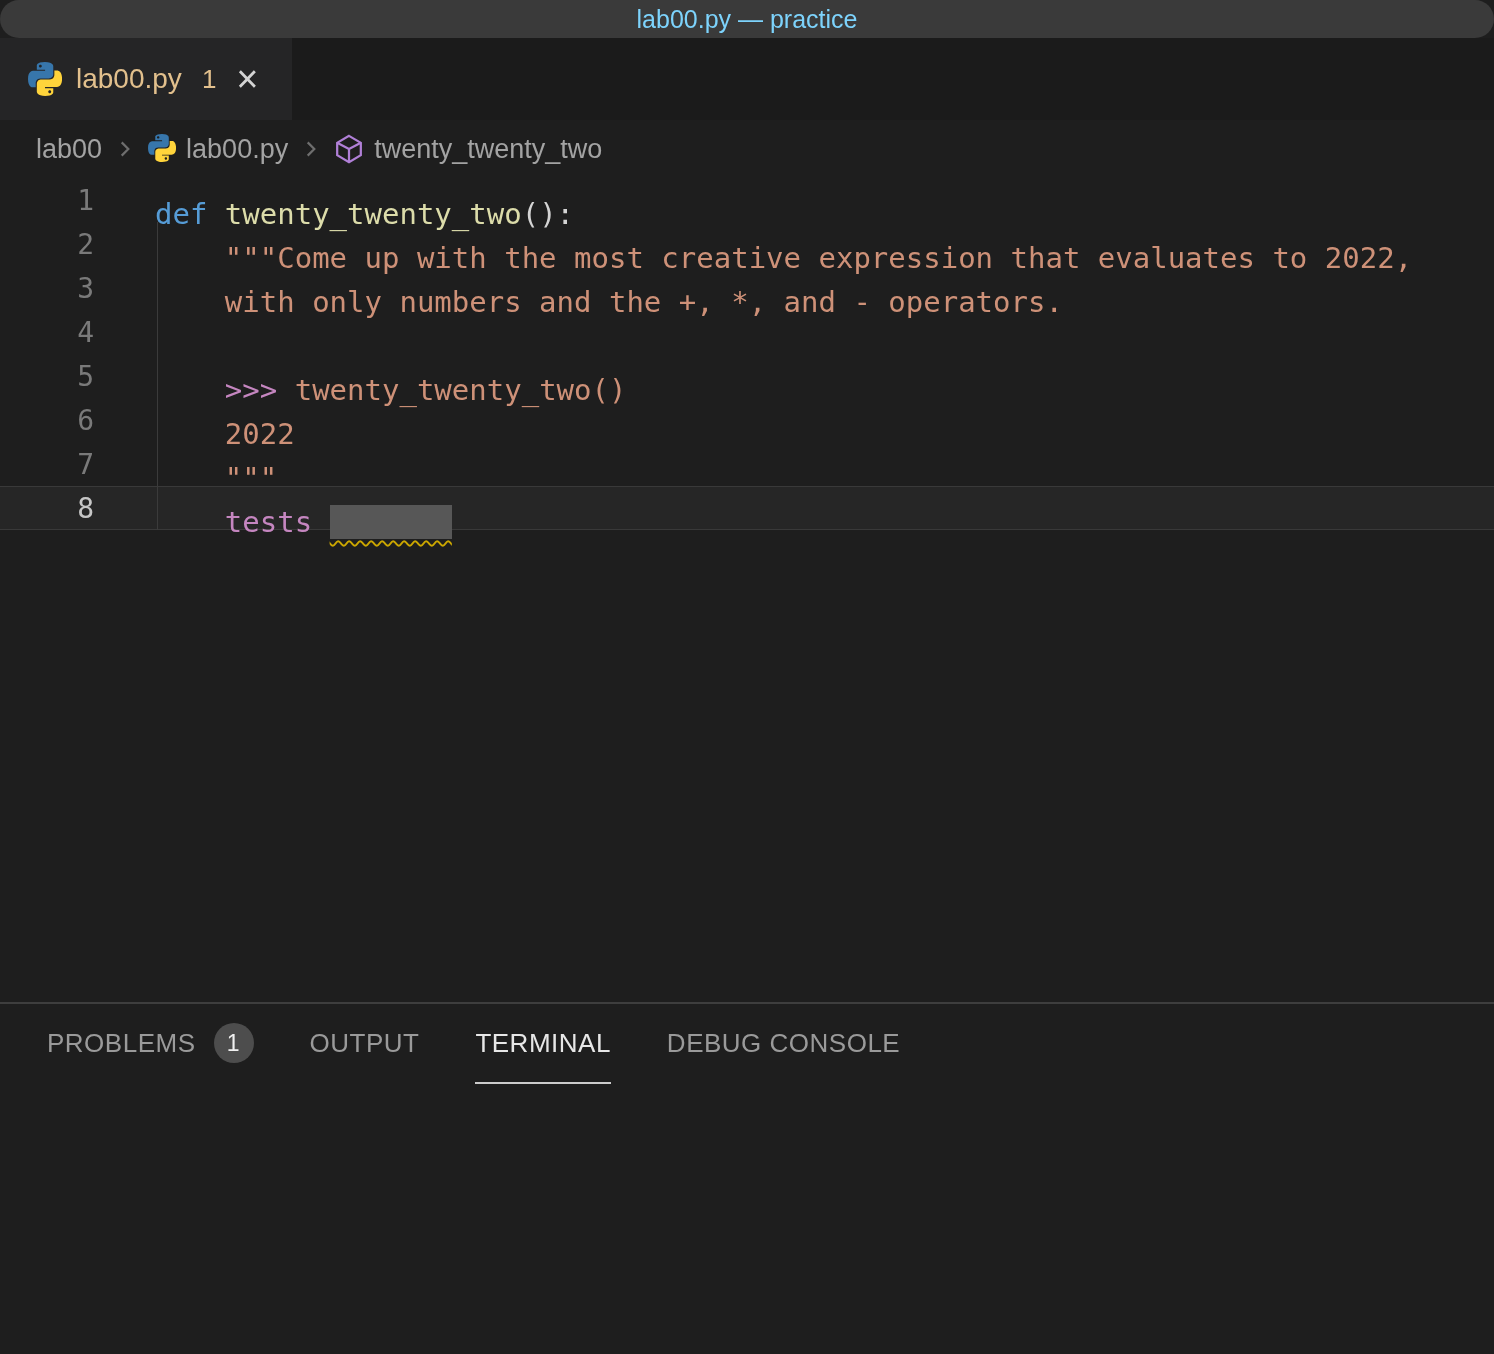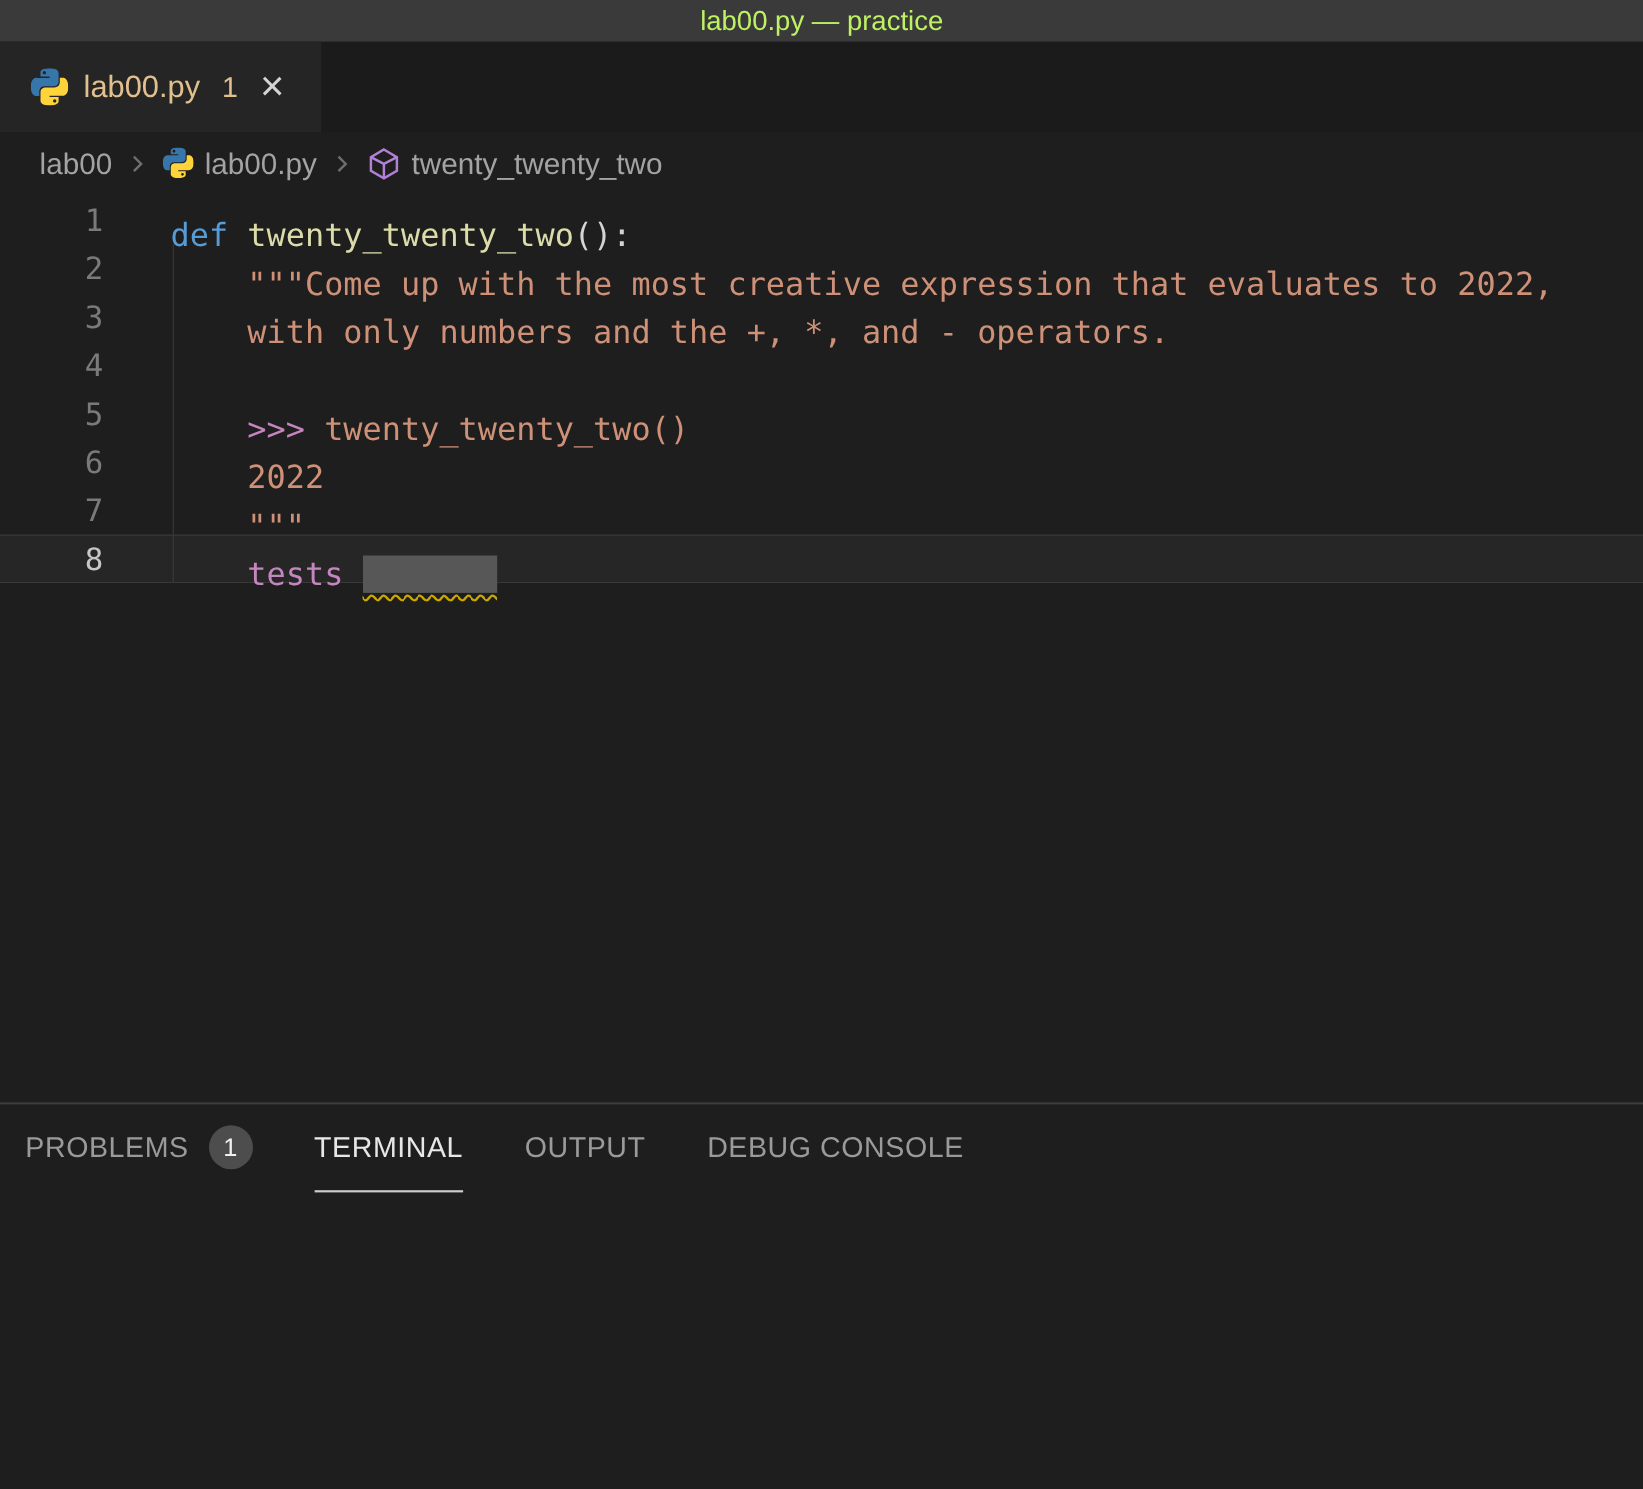--- a/index.html
+++ b/index.html
@@ -7,21 +7,21 @@
   body {
     background:#1e1e1e;
     font-family:"Liberation Sans","DejaVu Sans",sans-serif;
     color:#cccccc;
   }
 
   
   .titlebar {
     height:38px; background:#3a3a3a;
     display:flex; align-items:center; justify-content:center;
-    font-size:25px; color:#bef264;
+    font-size:25px; color:#7dd3fc;border-radius:19px;
   }
 
   
   .tabstrip { height:82px; background:#1b1b1b; display:flex; }
   .tab {
     width:292px; height:100%; background:#252526;
     display:flex; align-items:center; padding:0 18px 0 28px;
     cursor:pointer;
   }
   .tab .py-icon { width:34px; height:34px; flex:0 0 auto; }
@@ -68,21 +68,21 @@
     text-decoration:underline wavy #cca700;
     text-decoration-thickness:2px;
     text-underline-offset:8px;
     text-decoration-skip-ink:none;
   }
 
   
   .panel { height:352px; background:#1e1e1e; border-top:2px solid #3e3e3e; }
   .panel-tabs {
     height:80px; display:flex; align-items:stretch;
-    padding-left:23px; gap:56px;
+    padding-left:47px; gap:56px;
   }
   .panel-tab {
     display:flex; align-items:center; gap:18px;
     font-size:26px; letter-spacing:0.5px; color:#9a9a9a;
     border-bottom:2px solid transparent; cursor:pointer;
   }
   .panel-tab.active { color:#e7e7e7; border-bottom-color:#cccccc; }
   .panel-badge {
     width:40px; height:40px; border-radius:50%;
     background:#4d4d4d; color:#f0f0f0; font-size:23px;
@@ -190,23 +190,23 @@
       </div>
     </div>
 </div>
 
 <div class="panel">
   <div class="panel-tabs">
       <div class="panel-tab">
         <span>PROBLEMS</span>
         <span class="panel-badge">1</span>
       </div>
+      <div class="panel-tab">
+        <span>OUTPUT</span>
+      </div>
       <div class="panel-tab active">
         <span>TERMINAL</span>
       </div>
       <div class="panel-tab">
-        <span>OUTPUT</span>
-      </div>
-      <div class="panel-tab">
         <span>DEBUG CONSOLE</span>
       </div>
     </div>
 </div>
 
 </body></html>

